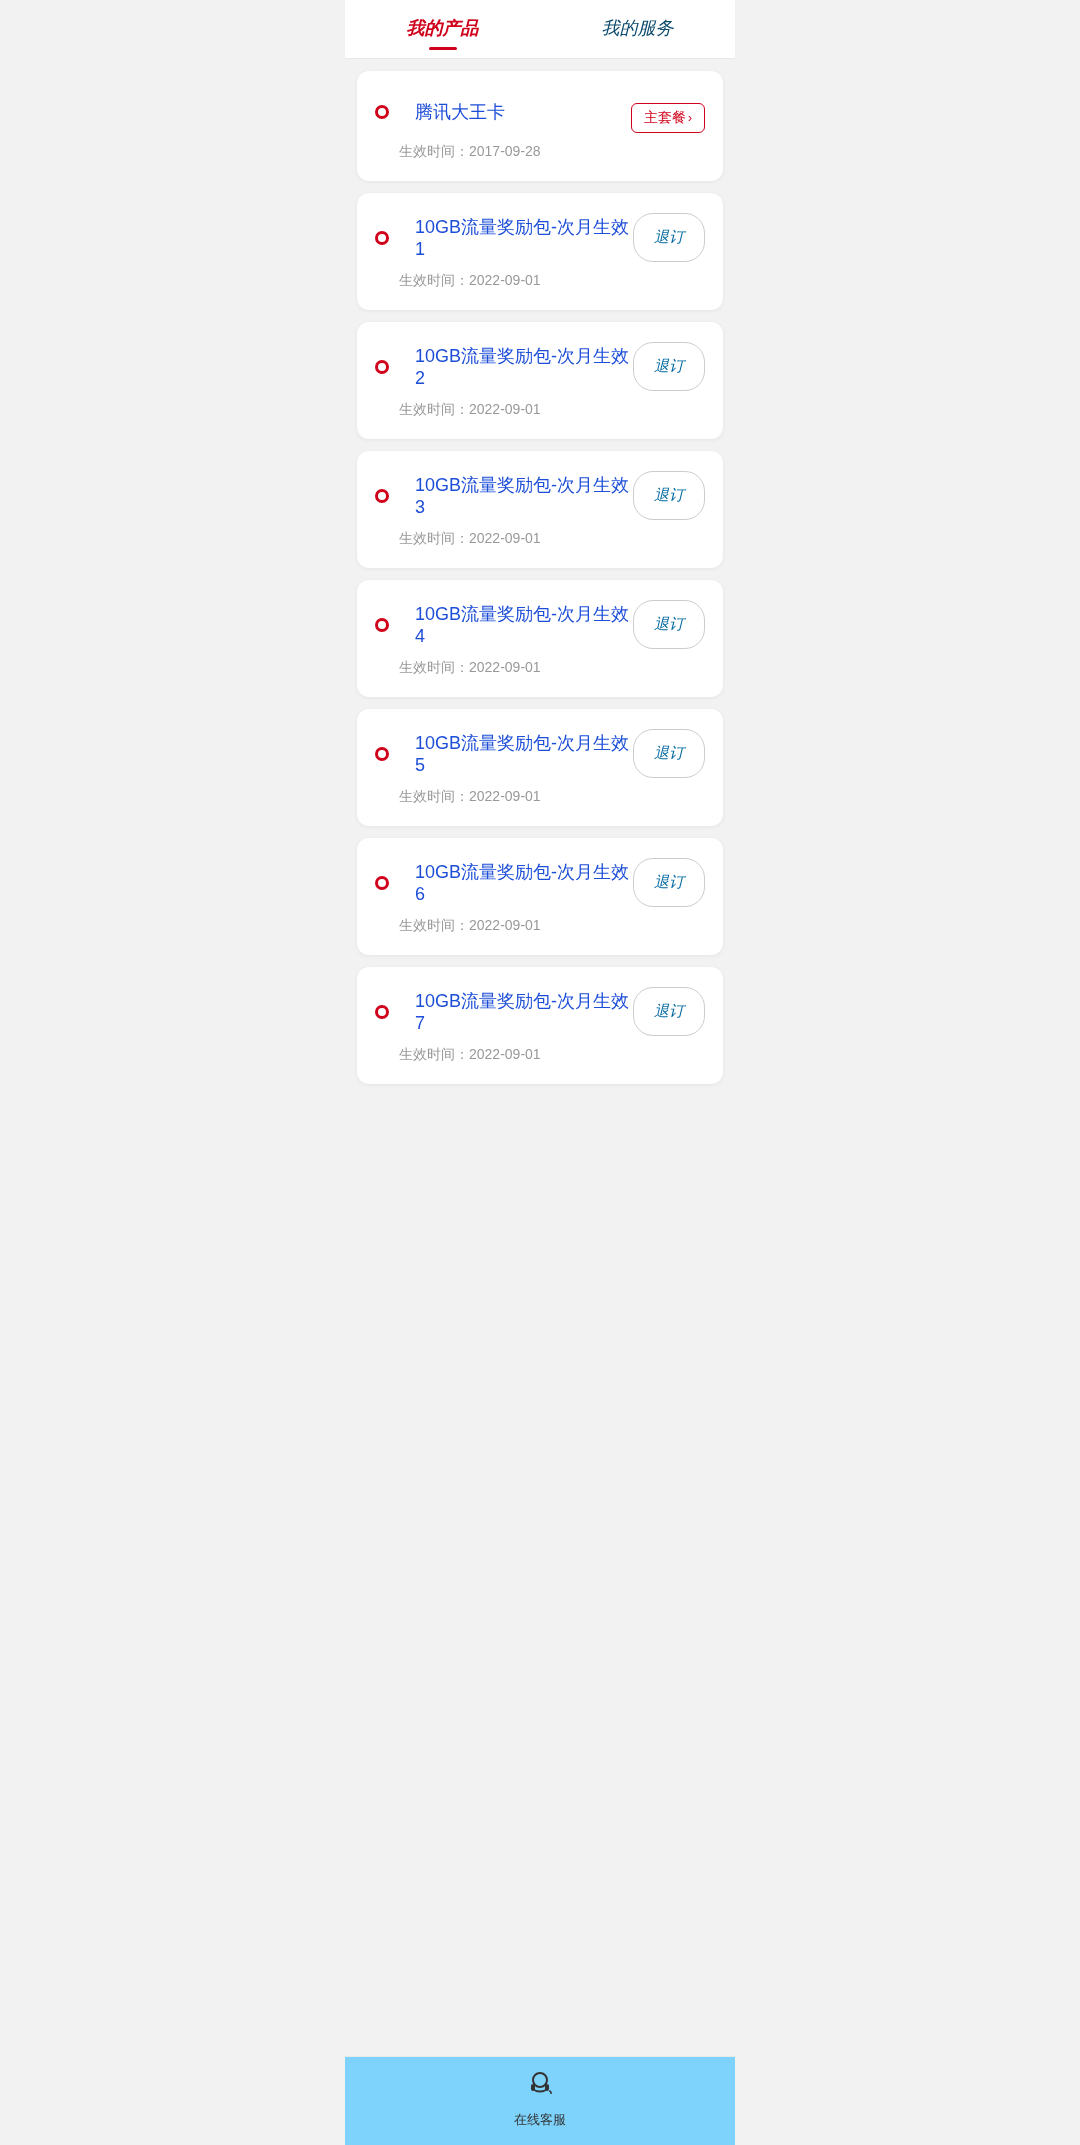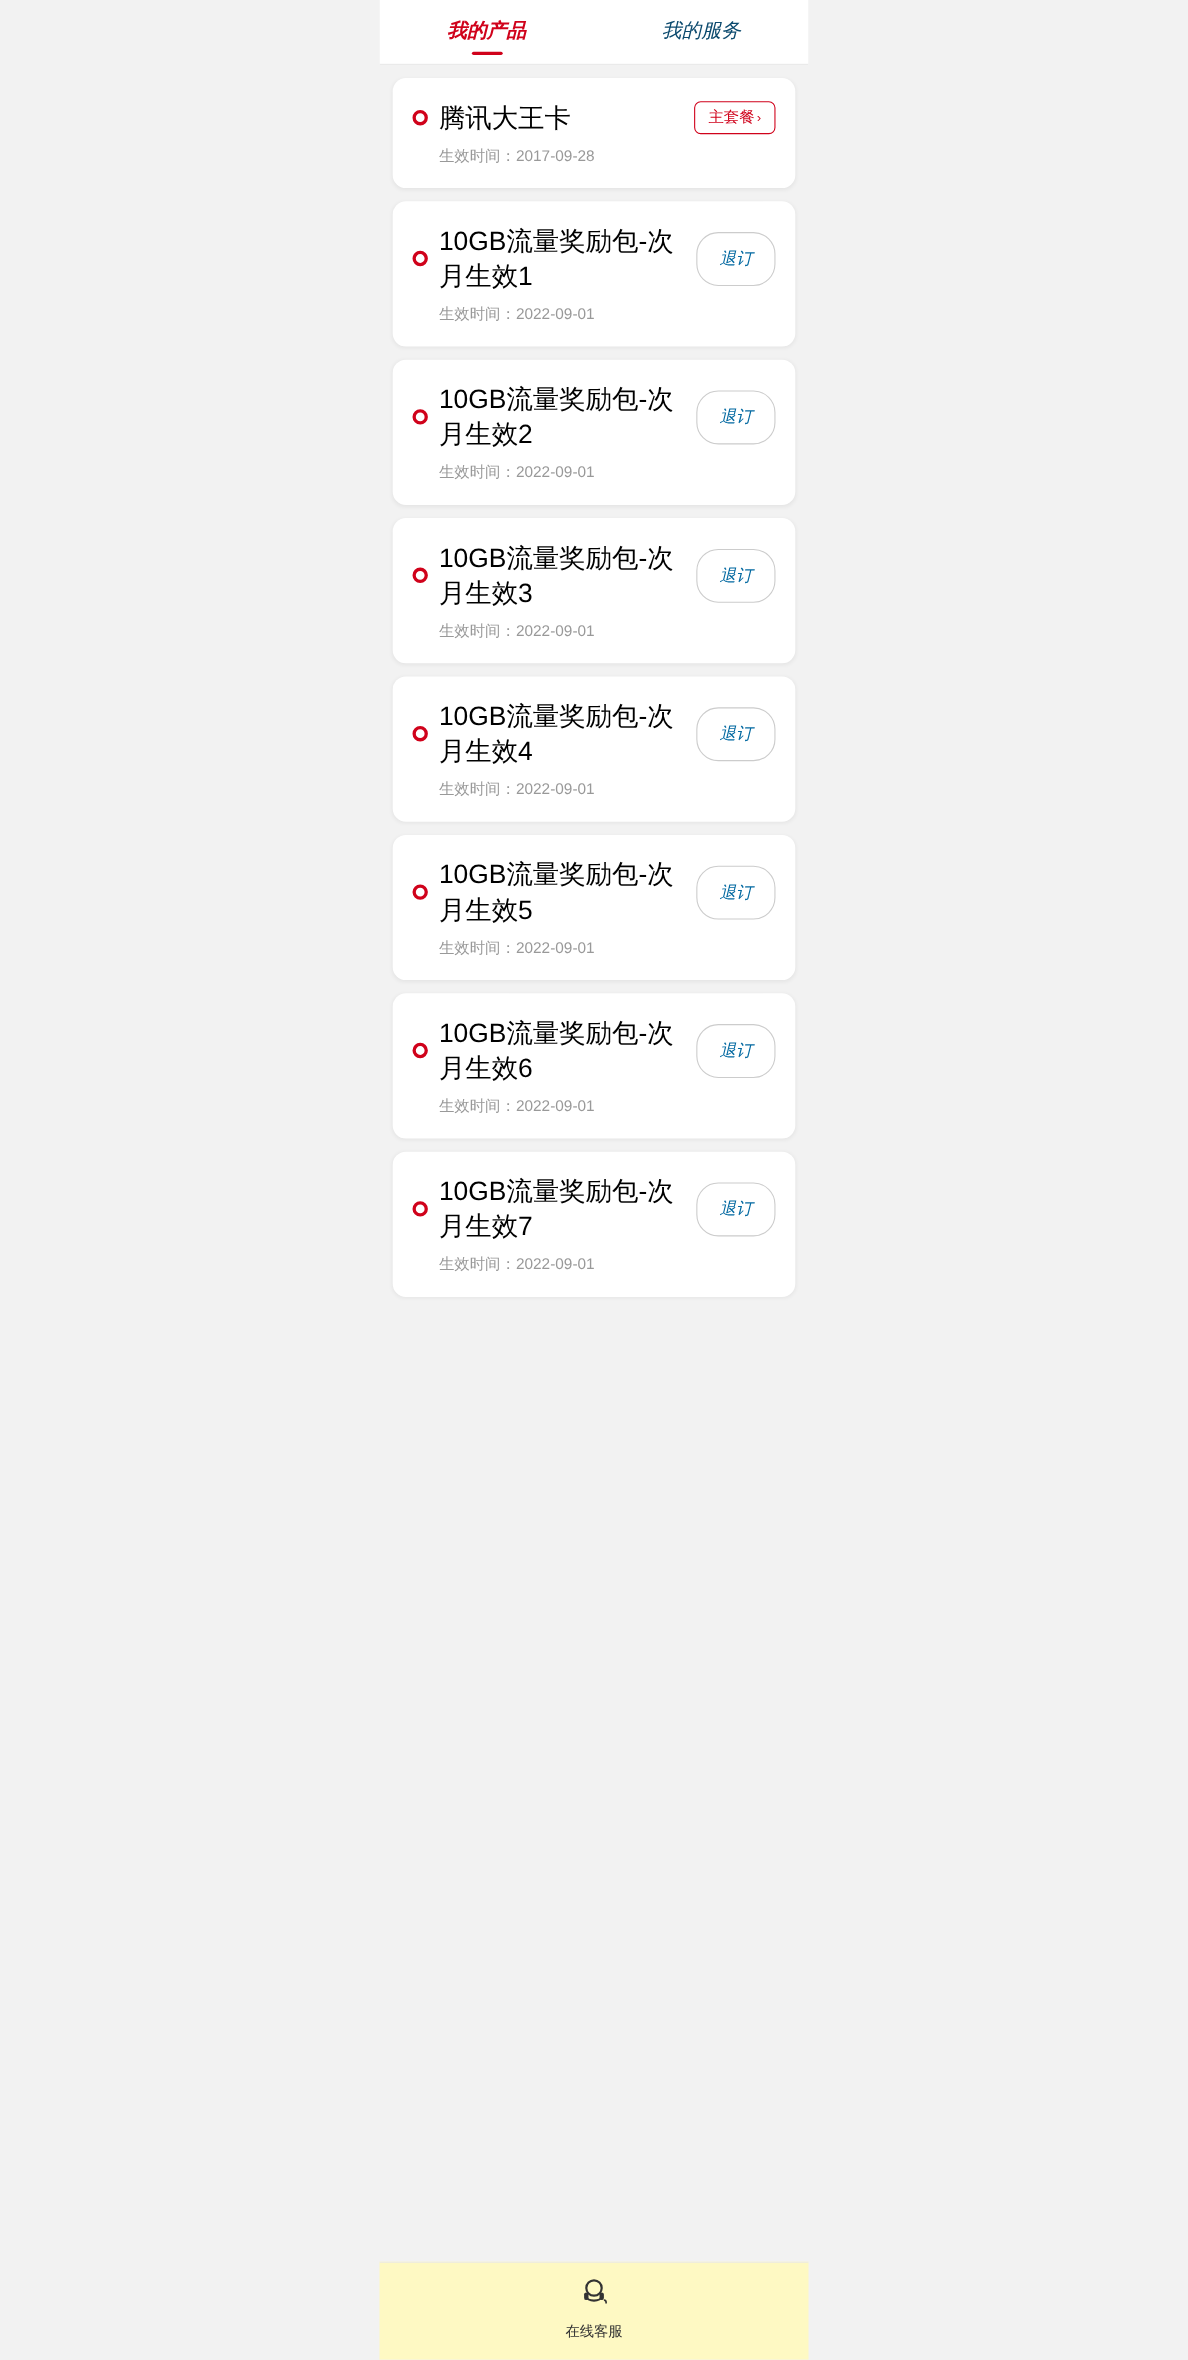--- a/index.html
+++ b/index.html
@@ -87,37 +87,39 @@
     .status-dot {
       width: 14px;
       height: 14px;
       border-radius: 50%;
       border: 3px solid #d0021b;
       background-color: transparent;
       flex-shrink: 0;
     }
 
     .product-name {
-      font-size: 24px;
+      font-size: 18px;
       font-weight: 500;
-      color: #000000;
+      color: #1d4ed8;
+      margin-left: 16px;
     }
 
     .main-package-btn {
       border: 1.5px solid #d0021b;
       color: #d0021b;
       background: transparent;
       border-radius: 6px;
       padding: 5px 12px;
       font-size: 14px;
       cursor: pointer;
       display: flex;
       align-items: center;
       gap: 2px;
       white-space: nowrap;
+      margin-top: 12px;
     }
 
     .main-package-btn .chevron {
       font-size: 12px;
     }
 
     .unsubscribe-btn {
       border: 1.5px solid #cccccc;
       color: #0369a1;
       background: transparent;
@@ -135,21 +137,21 @@
       color: #999999;
       padding-left: 24px;
     }
 
     .bottom-bar {
       position: fixed;
       bottom: 0;
       left: 50%;
       transform: translateX(-50%);
       width: 390px;
-      background-color: #fef9c3;
+      background-color: #7dd3fc;
       border-top: 1px solid #e8e8e8;
       display: flex;
       align-items: center;
       justify-content: center;
       padding: 10px 0 16px 0;
       flex-direction: column;
       gap: 12px;
     }
 
     .headset-icon {

